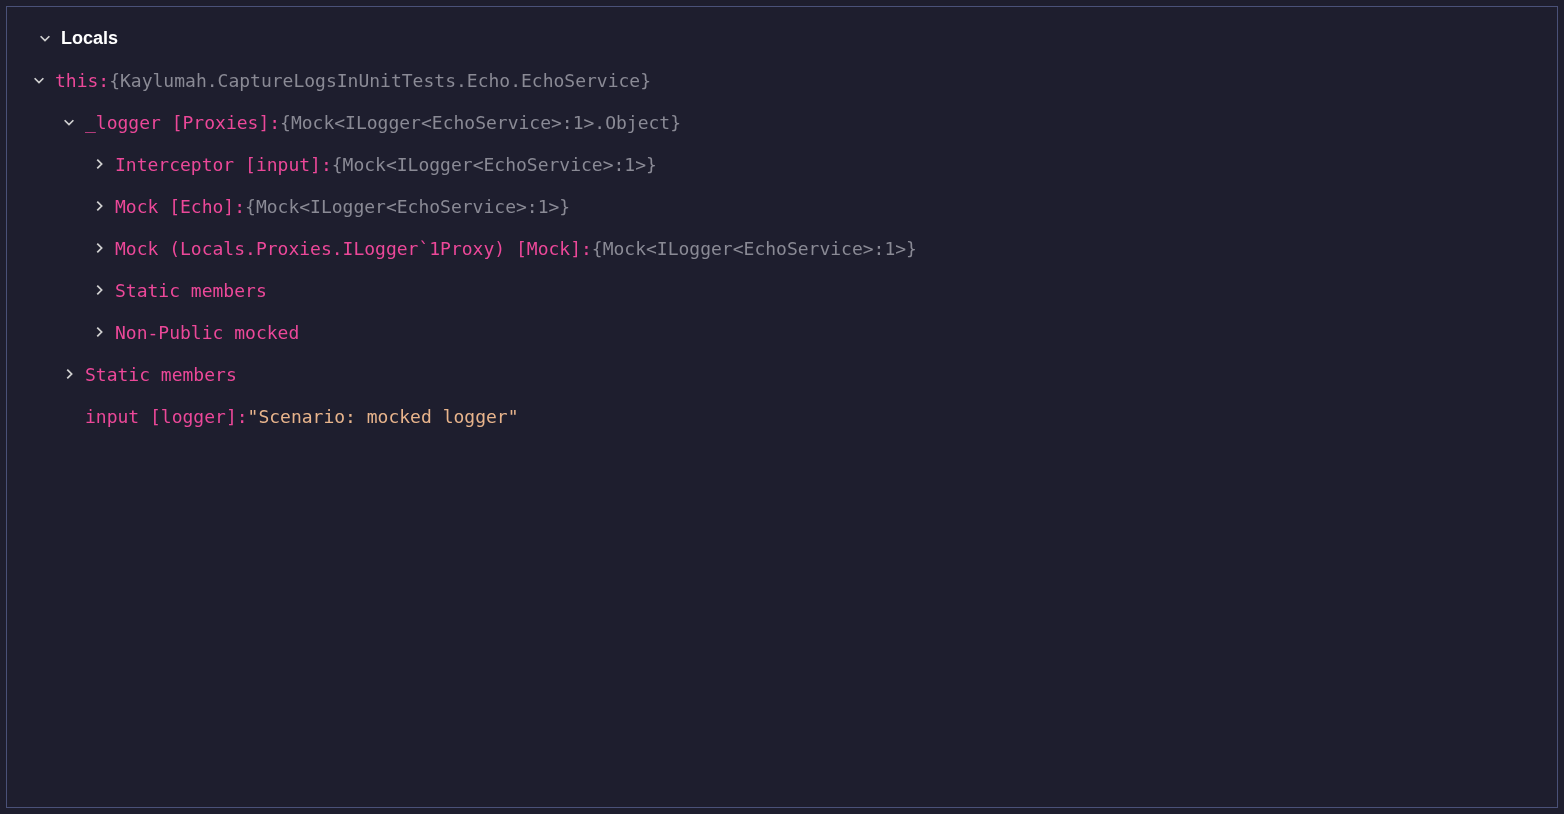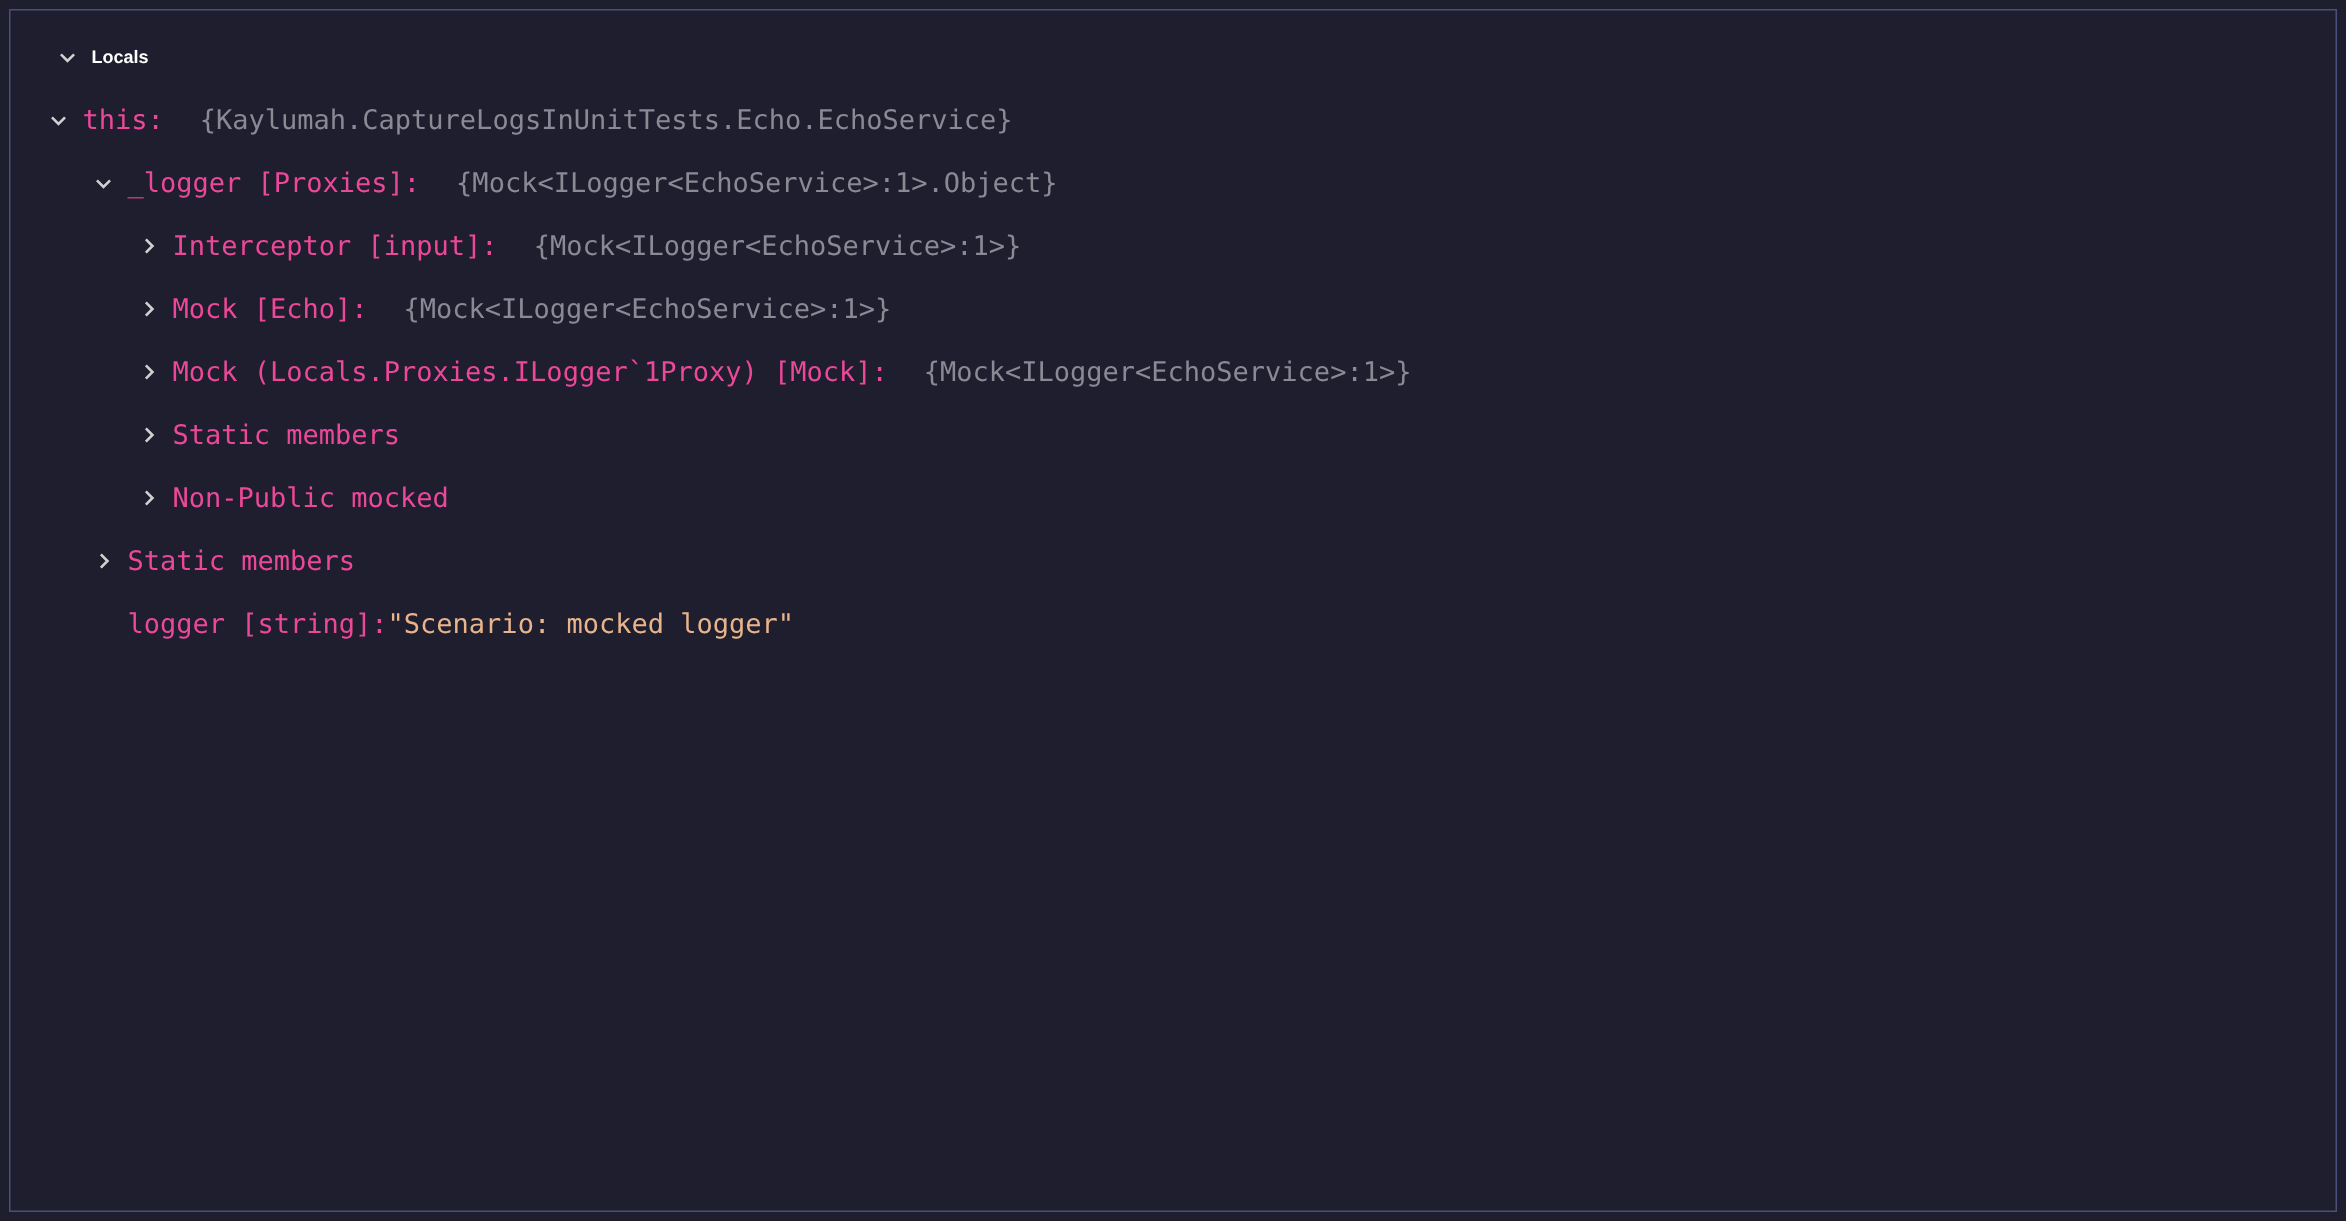--- a/index.html
+++ b/index.html
@@ -37,24 +37,24 @@
   }
   .chevron svg { width: 14px; height: 14px; }
   .spacer {
     display: inline-block;
     flex-shrink: 0;
   }
   .header-title {
     color: #ffffff;
     font-weight: bold;
     font-family: -apple-system, 'Segoe UI', sans-serif;
-    font-size: 12px;
+    font-size: 18px;
   }
   .key { color: #ec4899; }
-  .val-gray { color: #8a8a95; margin-left: 24px; }
+  .val-gray { color: #8a8a95; }
   .val-orange { color: #e8b48c; }
 </style>
 </head>
 <body>
 
 <div class="panel">
   <div class="row">
     <span class="spacer" style="width:28px"></span>
     <span class="chevron">
       <svg viewBox="0 0 16 16" fill="none" stroke="currentColor" stroke-width="2">
@@ -142,18 +142,18 @@
         <span class="chevron">
           <svg viewBox="0 0 16 16" fill="none" stroke="currentColor" stroke-width="2">
             <path d="M6 3l5 5-5 5"></path>
           </svg>
         </span>
         <span class="key">Static members</span>
       </div>
       <div class="row">
         <span class="spacer" style="width: 52px;"></span>
         <span class="chevron"></span>
-        <span class="key">logger [string]:</span>
+        <span class="key">input [logger]:</span>
         <span> </span>
         <span class="val-orange">"Scenario: mocked logger"</span>
       </div>
     </div>
 </div>
 
 </body></html>

